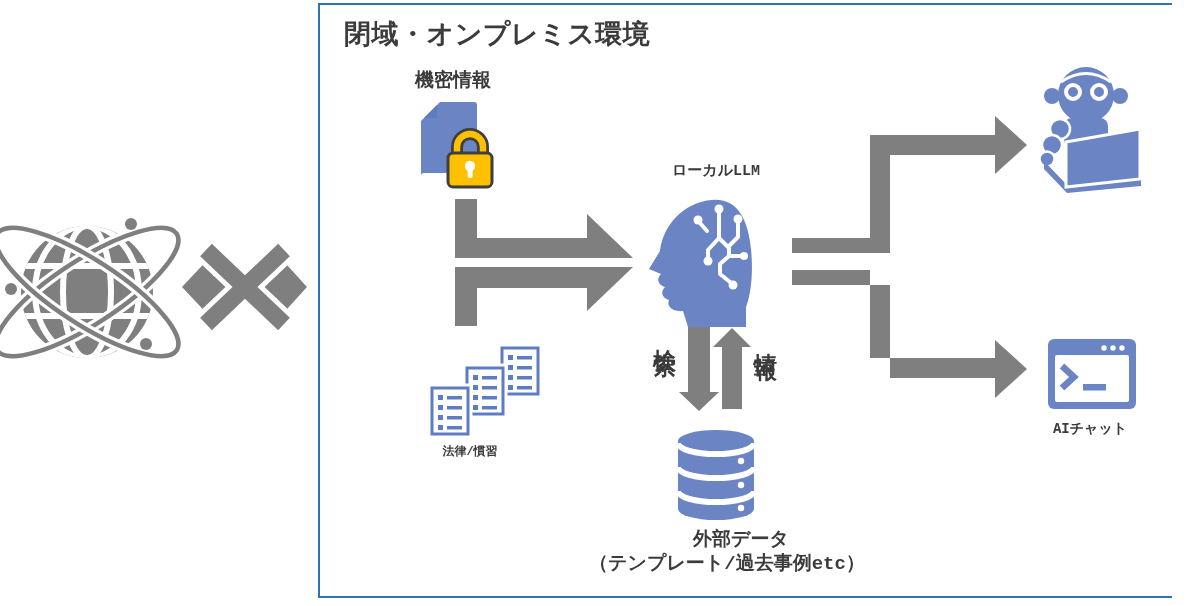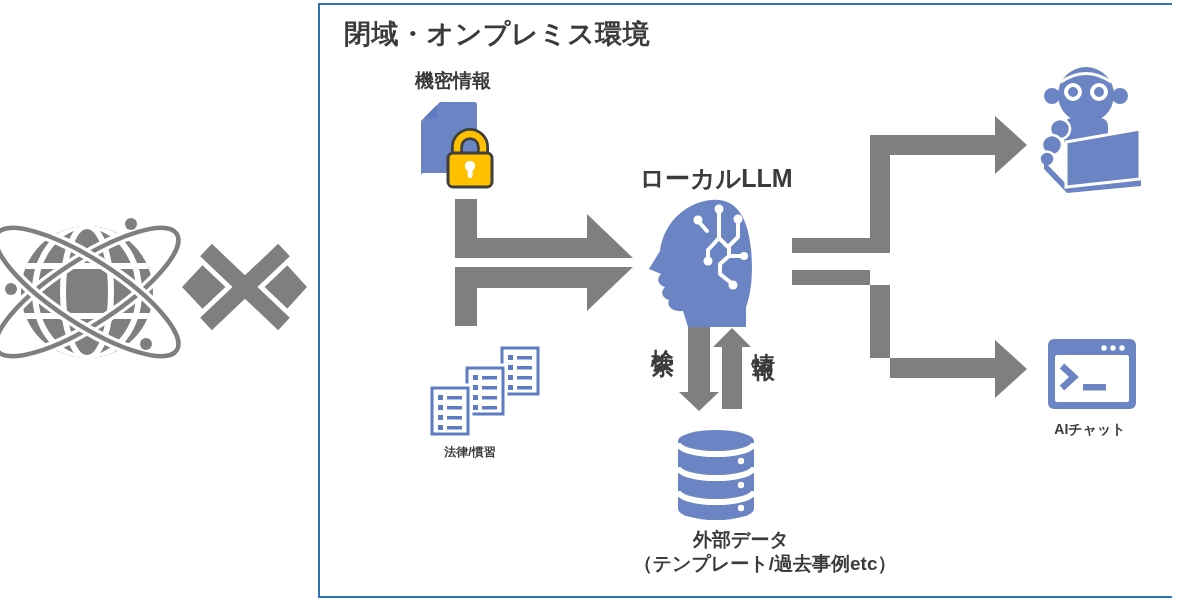--- a/index.html
+++ b/index.html
@@ -1,37 +1,37 @@
 <!DOCTYPE html>
 <html><head>
 <meta charset="utf-8">
 <style>
   html,body{margin:0;padding:0;background:#ffffff;}
   .stage{
     position:relative;width:1172px;height:606px;background:#ffffff;overflow:hidden;
-    font-family:Liberation Sans, sans-serif;
+    font-family:Liberation Mono, monospace;
   }
   .boundary{
     position:absolute;left:318px;top:3px;width:866px;height:595px;
     border:2.5px solid #2E74B5;background:#ffffff;box-sizing:border-box;
   }
   svg.gfx{position:absolute;left:0;top:0;}
   .title{
     position:absolute;left:344px;top:16px;
     font-size:27px;font-weight:700;color:#3B3B3B;white-space:nowrap;letter-spacing:0.5px;
   }
   .label{
     position:absolute;color:#3B3B3B;font-weight:600;text-align:right;
     white-space:nowrap;transform:translateX(-50%);line-height:1.2;
   }
   .lbl-conf{left:453px;top:70px;font-size:19px;}
-  .lbl-llm{left:716px;top:163px;font-size:25px;}
+  .lbl-llm{left:716px;top:163px;font-size:15px;}
   .lbl-laws{left:470px;top:445px;font-size:12px;}
   .lbl-ext1{left:727px;top:529px;font-size:19px;margin-left:14px;}
-  .lbl-ext2{left:727px;top:553px;font-size:19px;margin-left:38px;}
+  .lbl-ext2{left:727px;top:553px;font-size:19px;}
   .lbl-agent{left:1097px;top:194px;font-size:21px;}
   .lbl-chat{left:1090px;top:421px;font-size:14px;}
   .vlabel{
     position:absolute;color:#3B3B3B;font-weight:600;
     writing-mode:vertical-rl;text-orientation:upright;
     font-size:23px;line-height:1;letter-spacing:5px;transform:none;
   }
   .vlbl-search{left:651px;top:330px;}
   .vlbl-info{left:752px;top:334px;}
 </style>

